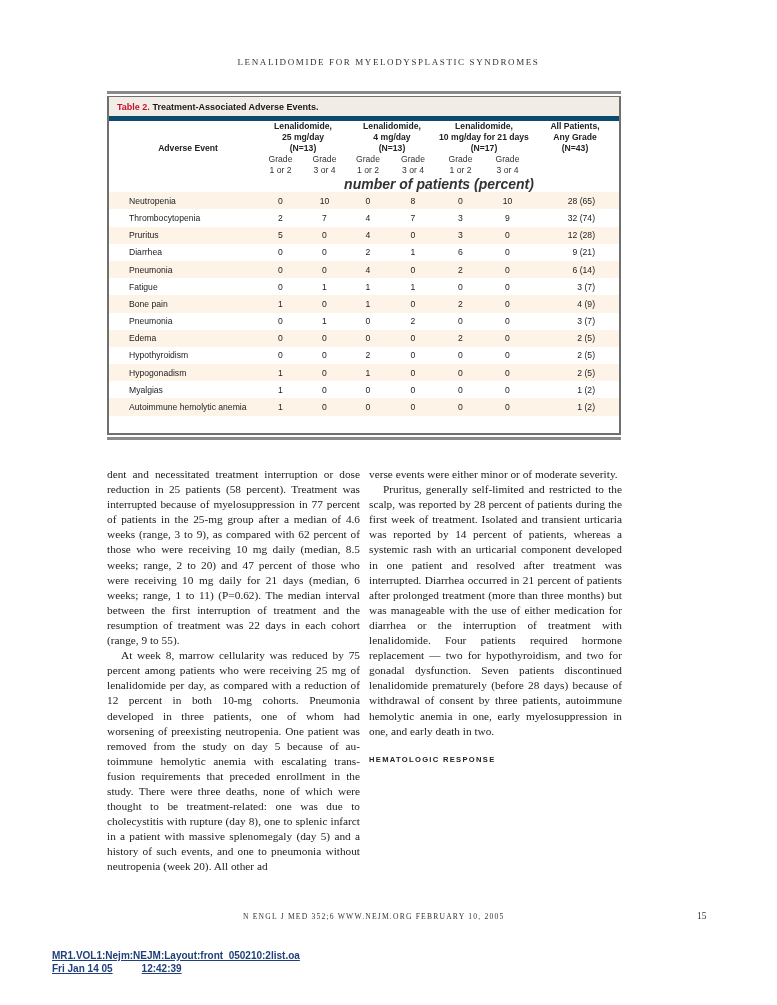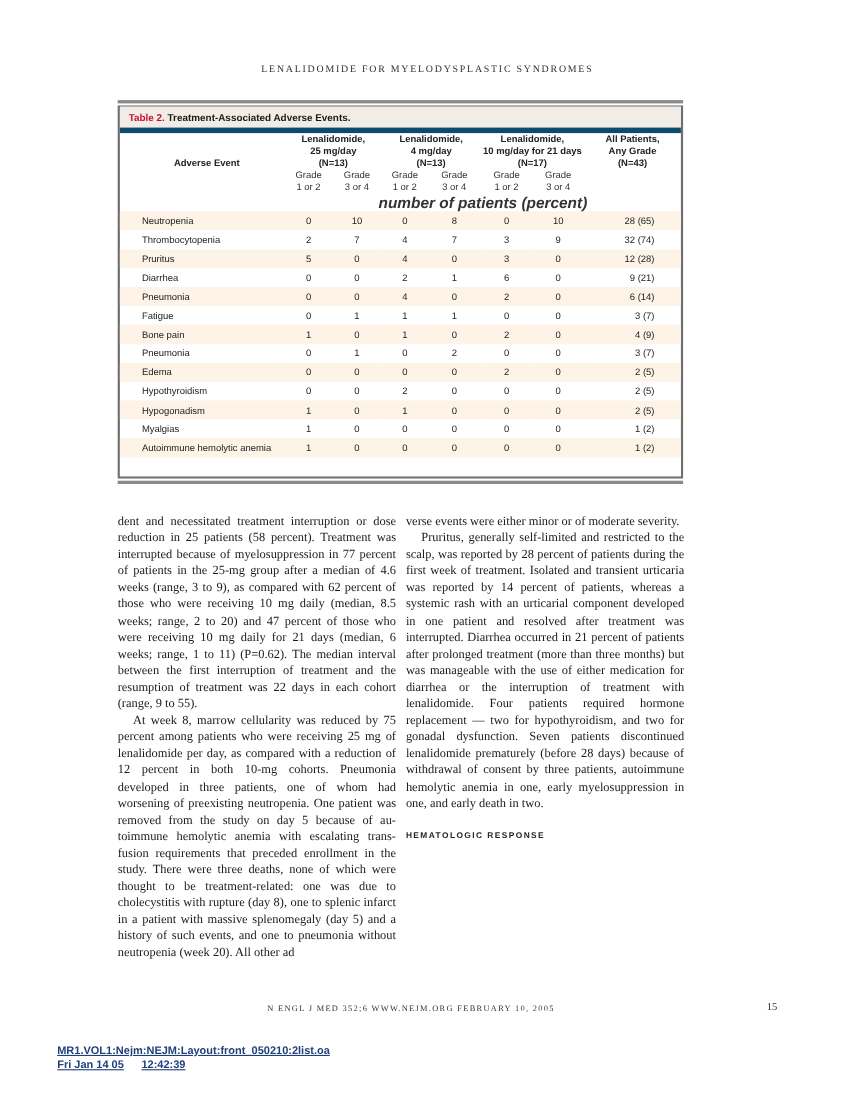--- a/index.html
+++ b/index.html
@@ -35,21 +35,21 @@
   .col.right { left: 262px; }
   .col p { margin: 0; hyphens: manual; font-family: Liberation Serif, serif; }
   .col p.indent { text-indent: 14px; }
   .section-head { margin-top: 15px; margin-bottom: 12px; font-family: "Liberation Sans", sans-serif; font-size: 7.6px; font-weight: bold; letter-spacing: 1.3px; color: #222; line-height: 12px; }
 
   .footer { position: absolute; top: 912px; left: 0; width: 777px; font-family: "Liberation Serif", serif; font-size: 7.6px; letter-spacing: 1.2px; color: #333; }
   .footer .cite { position: absolute; left: 243px; }
   .footer .pageno { position: absolute; left: 697px; font-size: 9.5px; letter-spacing: 0; top: -1px; }
 
   .slug { position: absolute; left: 52px; top: 949px; font-family: "Liberation Sans", sans-serif; font-size: 10px; font-weight: bold; color: #1f3f7a; line-height: 13px; text-decoration: underline; }
-  .slug .time { margin-left: 16px; }
+  .slug .time { margin-left: 29px; }
 </style>
 </head>
 <body>
 
 <div class="running-head">LENALIDOMIDE FOR MYELODYSPLASTIC SYNDROMES</div>
 
 <div class="table-wrap">
   <div class="table-topbar"></div>
   <div class="table-box">
     <div class="table-title">

